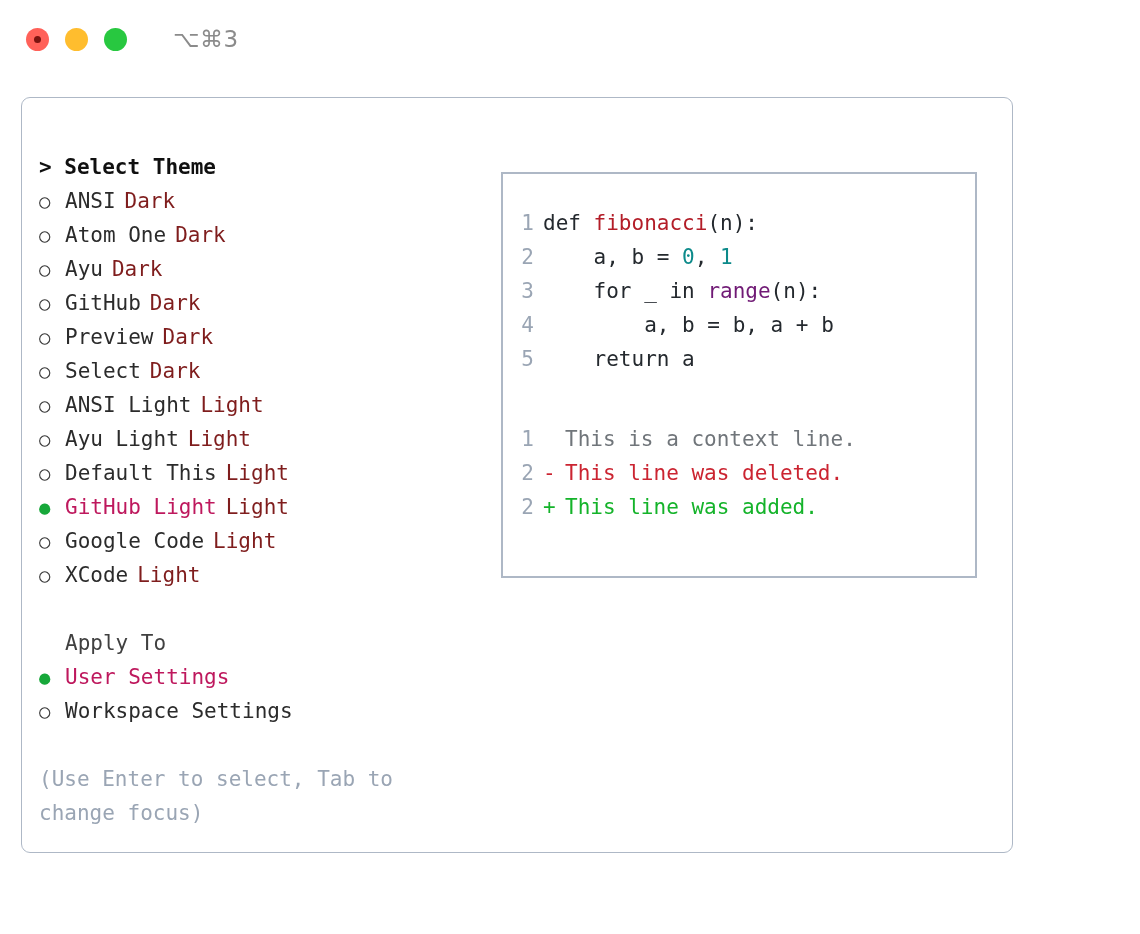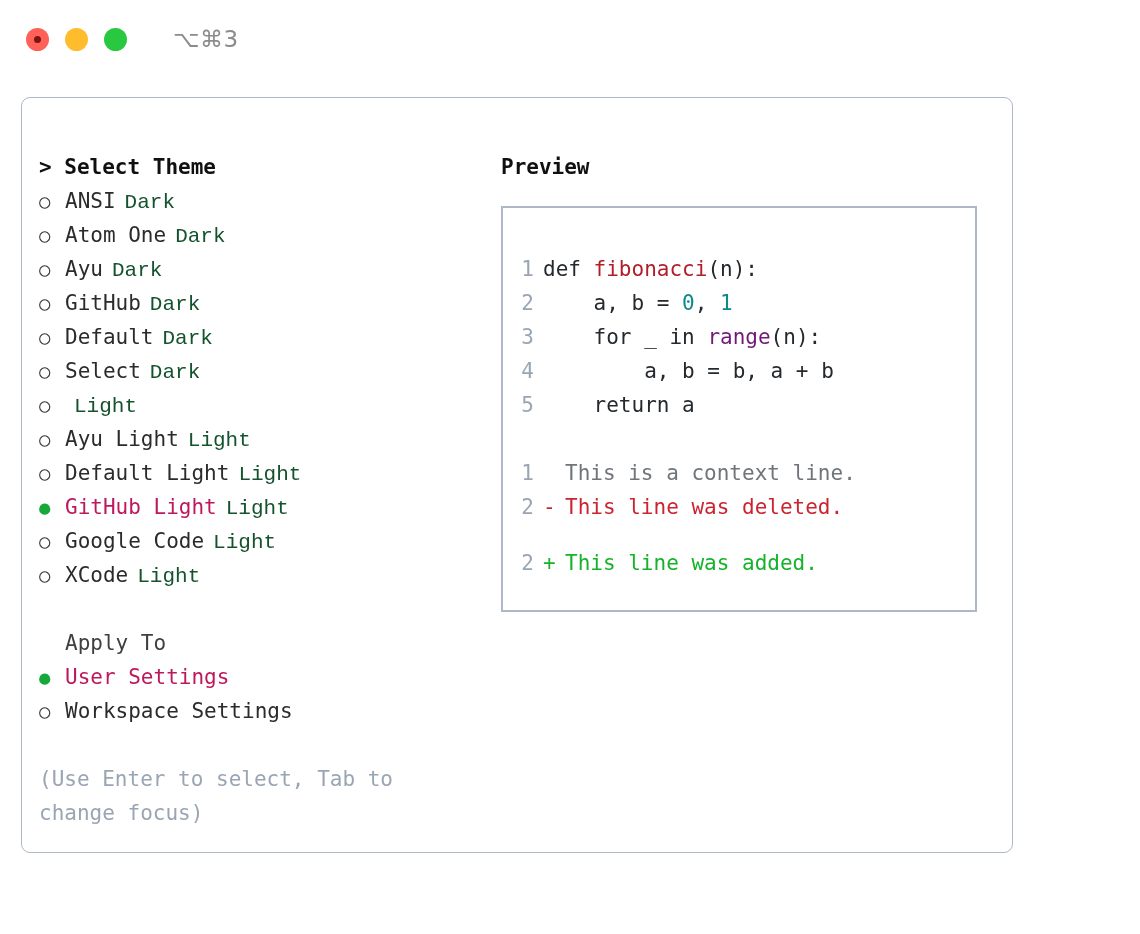--- a/index.html
+++ b/index.html
@@ -126,23 +126,22 @@
   .bullet.on {
     color: #17a83a;
   }
   .row-label {
     color: #2b2b2b;
   }
   .row.selected .row-label {
     color: #be185d;
   }
   .row-kind {
-    color: #14532d;
+    color: #7f1d1d;
     margin-left: 9px;
-    font-family: Liberation Mono, monospace;
   }
 
   .subsection {
     margin-top: 34px;
   }
   .subsection-head {
     font-size: 21px;
     color: #404040;
     line-height: 34px;
     height: 34px;
@@ -171,21 +170,21 @@
     width: 476px;
     height: 406px;
     border: 2px solid #aeb8c6;
     box-sizing: border-box;
     background: #ffffff;
     position: relative;
   }
   .code {
     position: absolute;
     left: 13px;
-    top: 44px;
+    top: 32px;
     font-size: 21px;
     line-height: 34px;
     white-space: pre;
   }
   .code-line {
     height: 34px;
     white-space: pre;
   }
   .ln {
     color: #9aa5b4;
@@ -210,21 +209,21 @@
   .diff-line {
     height: 34px;
     white-space: pre;
   }
   .diff-sign {
     display: inline-block;
     width: 22px;
   }
   .diff-ctx  { color: #70757a; }
   .diff-del  { color: #cb2431; }
-  .diff-add  { color: #14b32a; margin-top: 22px; }
+  .diff-add  { color: #14b32a; }
 </style>
 </head>
 <body>
 
 <div class="window">
 
   <div class="titlebar">
     <div class="traffic">
       <span class="dot red"></span>
       <span class="dot yellow"></span>
@@ -238,43 +237,42 @@
 
       <div class="left-col">
 
         <div class="section-head">&gt; Select Theme</div>
 
         <ul class="list" id="theme-list">
             <li class="row"><span class="bullet">○</span><span class="row-label">ANSI</span><span class="row-kind">Dark</span></li>
             <li class="row"><span class="bullet">○</span><span class="row-label">Atom One</span><span class="row-kind">Dark</span></li>
             <li class="row"><span class="bullet">○</span><span class="row-label">Ayu</span><span class="row-kind">Dark</span></li>
             <li class="row"><span class="bullet">○</span><span class="row-label">GitHub</span><span class="row-kind">Dark</span></li>
-            <li class="row"><span class="bullet">○</span><span class="row-label">Default</span><span class="row-kind">Dark</span></li>
+            <li class="row"><span class="bullet">○</span><span class="row-label">Preview</span><span class="row-kind">Dark</span></li>
             <li class="row"><span class="bullet">○</span><span class="row-label">Select</span><span class="row-kind">Dark</span></li>
-            <li class="row"><span class="bullet">○</span><span class="row-kind">Light</span></li>
+            <li class="row"><span class="bullet">○</span><span class="row-label">ANSI Light</span><span class="row-kind">Light</span></li>
             <li class="row"><span class="bullet">○</span><span class="row-label">Ayu Light</span><span class="row-kind">Light</span></li>
-            <li class="row"><span class="bullet">○</span><span class="row-label">Default Light</span><span class="row-kind">Light</span></li>
+            <li class="row"><span class="bullet">○</span><span class="row-label">Default This</span><span class="row-kind">Light</span></li>
             <li class="row selected"><span class="bullet on">●</span><span class="row-label">GitHub Light</span><span class="row-kind">Light</span></li>
             <li class="row"><span class="bullet">○</span><span class="row-label">Google Code</span><span class="row-kind">Light</span></li>
             <li class="row"><span class="bullet">○</span><span class="row-label">XCode</span><span class="row-kind">Light</span></li>
           </ul>
 
         <div class="subsection">
           <div class="subsection-head">Apply To</div>
           <ul class="list" id="apply-list">
               <li class="row selected"><span class="bullet on">●</span><span class="row-label">User Settings</span></li>
               <li class="row"><span class="bullet">○</span><span class="row-label">Workspace Settings</span></li>
             </ul>
         </div>
 
         <div class="hint">(Use Enter to select, Tab to change focus)</div>
       </div>
 
       <div class="right-col">
-        <div class="section-head">Preview</div>
 
         <div class="preview-box">
           <div class="code" id="code-block"><div class="code-line"><span class="ln">1</span><span class="tok-plain">def </span><span class="tok-fn">fibonacci</span><span class="tok-plain">(n):</span></div><div class="code-line"><span class="ln">2</span><span class="tok-plain">    a, b = </span><span class="tok-num">0</span><span class="tok-plain">, </span><span class="tok-num">1</span></div><div class="code-line"><span class="ln">3</span><span class="tok-plain">    for _ in </span><span class="tok-kw2">range</span><span class="tok-plain">(n):</span></div><div class="code-line"><span class="ln">4</span><span class="tok-plain">        a, b = b, a + b</span></div><div class="code-line"><span class="ln">5</span><span class="tok-plain">    return a</span></div></div>
           <div class="diff" id="diff-block"><div class="diff-line diff-ctx"><span class="ln">1</span><span class="diff-sign"> </span><span>This is a context line.</span></div><div class="diff-line diff-del"><span class="ln">2</span><span class="diff-sign">-</span><span>This line was deleted.</span></div><div class="diff-line diff-add"><span class="ln">2</span><span class="diff-sign">+</span><span>This line was added.</span></div></div>
         </div>
       </div>
 
     </div>
   </div>
 </div>

